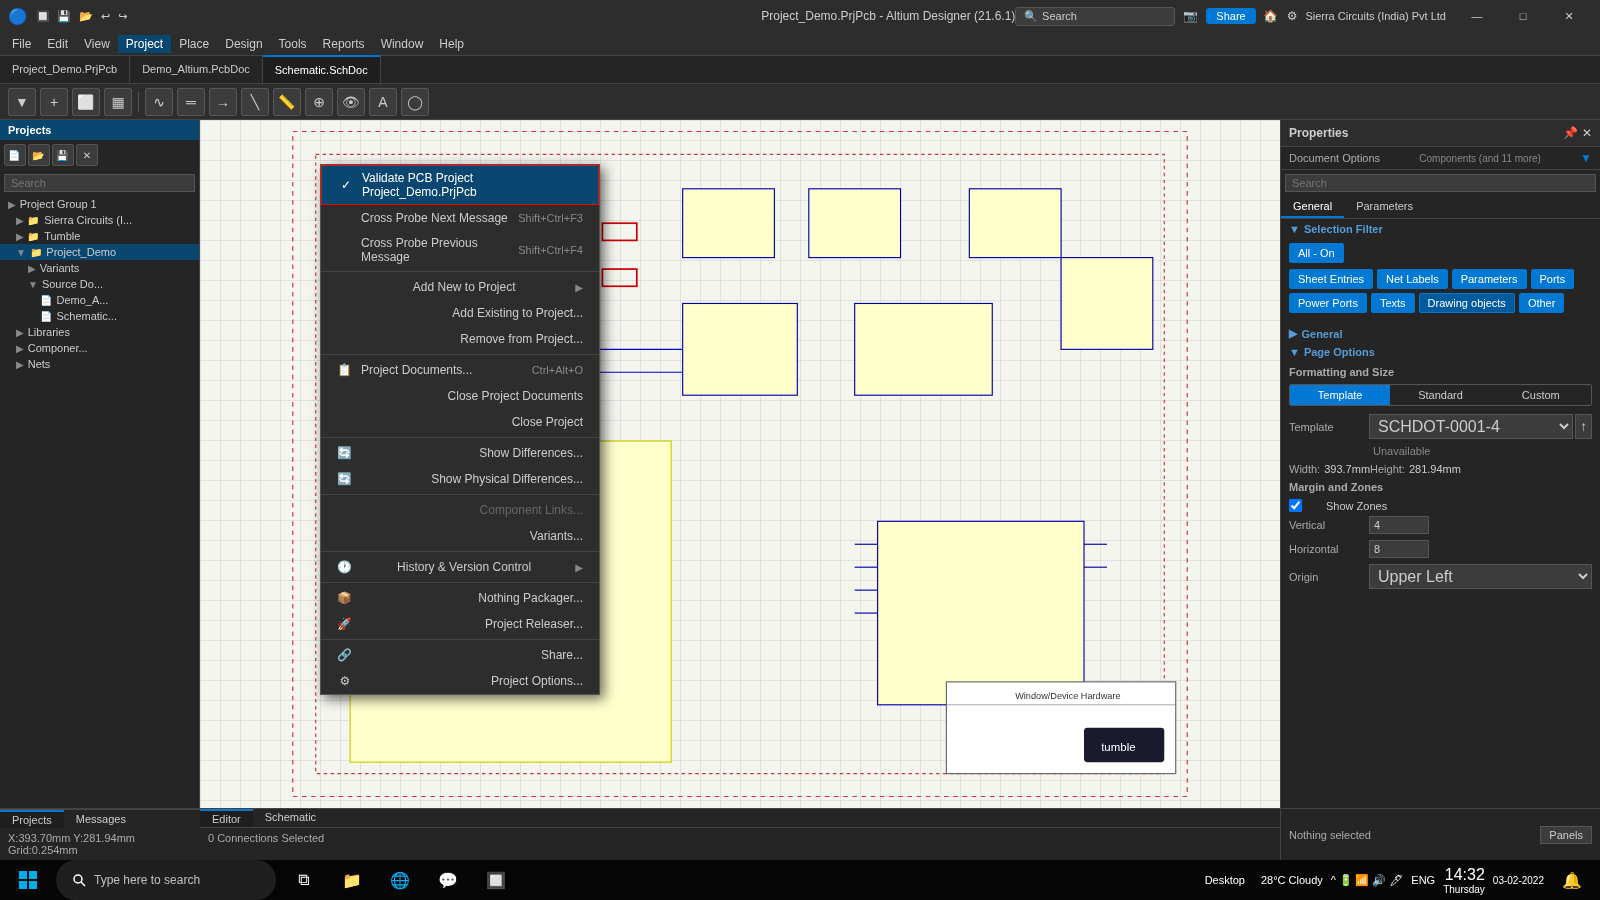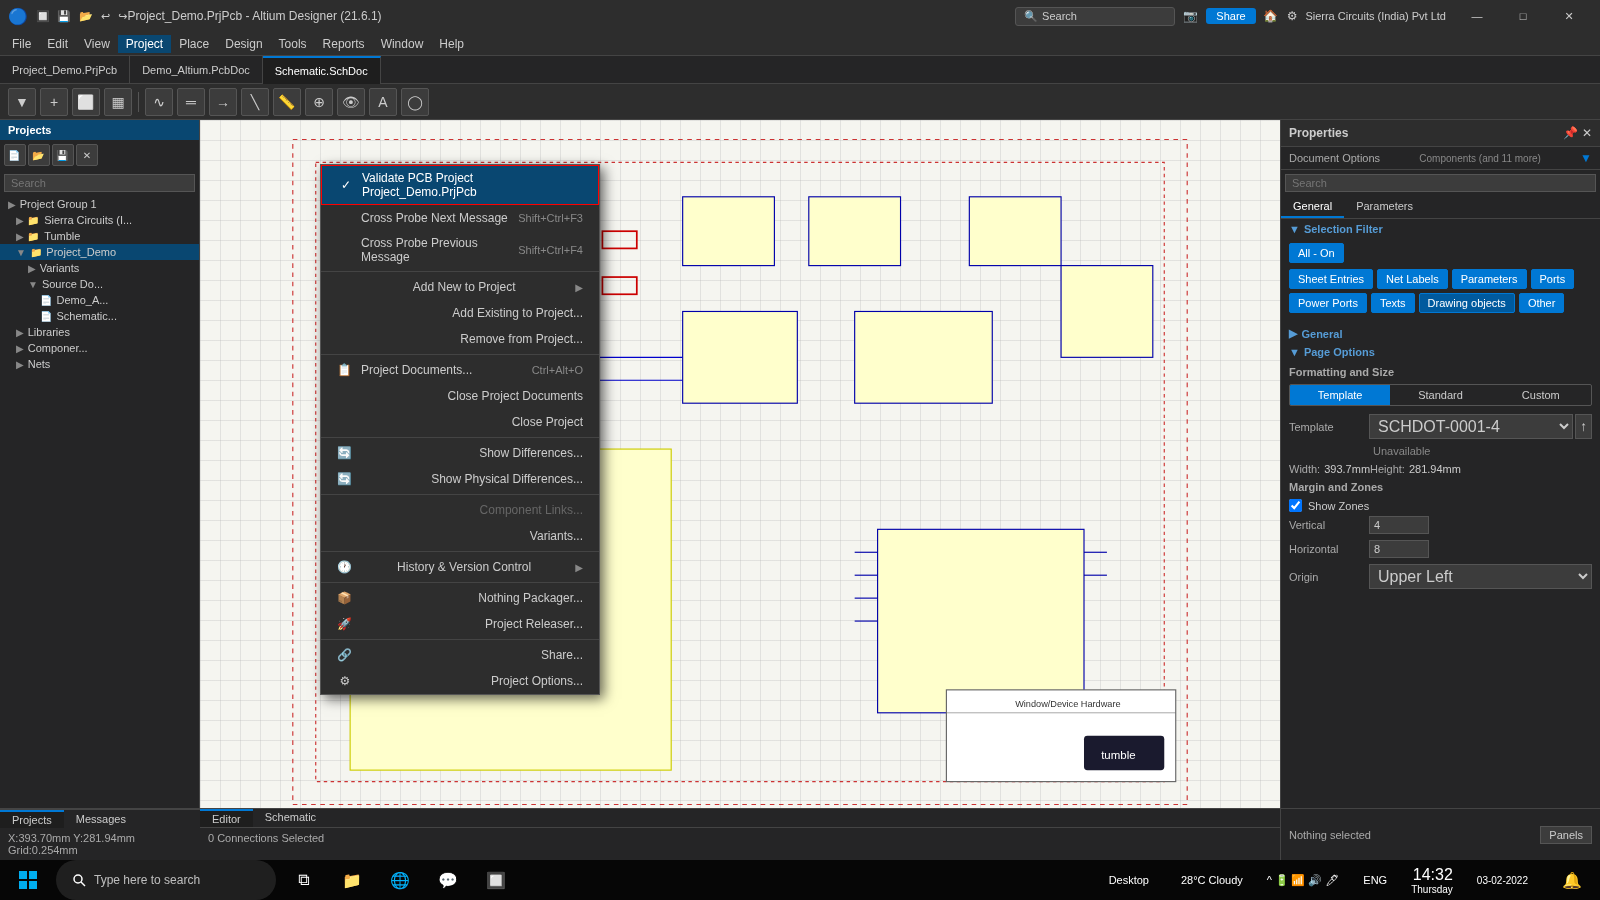--- a/index.html
+++ b/index.html
@@ -3,39 +3,39 @@
   <meta charset="utf-8">
   <style>
     * { margin: 0; padding: 0; box-sizing: border-box; }
     body { width: 1600px; height: 900px; font-family: 'Segoe UI', Arial, sans-serif; font-size: 12px; background: #1e1e1e; overflow: hidden; }
 
     
     #titlebar {
       height: 32px; background: #2d2d2d; display: flex; align-items: center;
       justify-content: space-between; padding: 0 8px; color: #ccc;
     }
-    #titlebar .title { flex: 1; text-align: left; font-size: 12px; }
+    #titlebar .title { flex: 1; text-align: right; font-size: 12px; }
     #titlebar .win-controls { display: flex; gap: 0; }
     #titlebar .win-btn { width: 46px; height: 32px; display: flex; align-items: center; justify-content: center; cursor: pointer; color: #ccc; font-size: 11px; }
     #titlebar .search-bar { background: #3c3c3c; border: 1px solid #555; border-radius: 3px; padding: 2px 8px; color: #ccc; width: 160px; font-size: 11px; display: flex; align-items: center; gap: 4px; }
     #titlebar .right-section { display: flex; align-items: center; gap: 8px; }
     #titlebar .share-btn { background: #0078d4; color: white; padding: 2px 10px; border-radius: 3px; font-size: 11px; cursor: pointer; }
     #titlebar .user-info { color: #ccc; font-size: 11px; }
 
     
     #menubar {
       height: 24px; background: #2d2d2d; display: flex; align-items: center;
       padding: 0 4px; color: #ccc; border-bottom: 1px solid #444;
     }
     #menubar .menu-item { padding: 2px 8px; cursor: pointer; font-size: 12px; }
     #menubar .menu-item:hover, #menubar .menu-item.active { background: #094771; color: white; }
 
     
     #tabsbar {
-      height: 28px; background: #252526; display: flex; align-items: center;
+      height: 28px; background: #252526; display: flex; align-items: flex-end;
       border-bottom: 1px solid #444;
     }
     .tab { height: 28px; padding: 0 12px; display: flex; align-items: center; font-size: 11px; color: #ccc; cursor: pointer; border-right: 1px solid #444; }
     .tab.active { background: #1e1e1e; color: white; border-top: 2px solid #0078d4; }
 
     
     #toolbar {
       height: 36px; background: #2d2d2d; display: flex; align-items: center;
       padding: 0 8px; gap: 4px; border-bottom: 1px solid #444;
     }
@@ -64,21 +64,21 @@
     
     #canvas-area { flex: 1; background: #404040; position: relative; overflow: hidden; }
     #schematic-view { width: 100%; height: 100%; background: #f5f5f0; position: relative; }
     .schematic-bg {
       width: 100%; height: 100%;
       background-image: 
         linear-gradient(rgba(180,180,180,0.3) 1px, transparent 1px),
         linear-gradient(90deg, rgba(180,180,180,0.3) 1px, transparent 1px);
       background-size: 20px 20px;
     }
-    .schematic-content { position: absolute; top: 8px; left: 0; width: 100%; height: 100%; }
+    .schematic-content { position: absolute; top: 0; left: 0; width: 100%; height: 100%; }
 
     
     #properties-panel {
       width: 320px; background: #252526; border-left: 1px solid #444;
       display: flex; flex-direction: column; overflow-y: auto;
     }
     #properties-header {
       padding: 6px 8px; background: #2d2d2d; display: flex; align-items: center;
       justify-content: space-between; border-bottom: 1px solid #444;
     }
@@ -103,21 +103,21 @@
     .field-label { color: #aaa; font-size: 11px; width: 80px; flex-shrink: 0; }
     .field-input { background: #3c3c3c; border: 1px solid #555; color: #ccc; font-size: 11px; padding: 2px 4px; flex: 1; }
     .field-dropdown { background: #3c3c3c; border: 1px solid #555; color: #ccc; font-size: 16px; padding: 2px 4px; flex: 1; }
 
     
     .format-tabs { display: flex; border: 1px solid #555; border-radius: 2px; overflow: hidden; margin-bottom: 8px; }
     .format-tab { flex: 1; padding: 4px; text-align: center; font-size: 11px; color: #ccc; cursor: pointer; }
     .format-tab.active { background: #0078d4; color: white; }
 
     
-    .checkbox-row { display: flex; align-items: center; gap: 6px; margin-bottom: 4px; }
+    .checkbox-row { display: flex; align-items: center; gap: 24px; margin-bottom: 4px; }
     .checkbox-row input { cursor: pointer; }
     .checkbox-label { color: #ccc; font-size: 11px; }
     #bottomtabs { height: 24px; background: #252526; display: flex; align-items: center; border-top: 1px solid #444; }
     .bottom-tab { padding: 2px 12px; color: #ccc; font-size: 11px; cursor: pointer; }
     .bottom-tab.active { background: #1e1e1e; border-top: 2px solid #0078d4; }
 
     
     #dropdown-menu {
       position: absolute;
       top: 44px; left: 120px;
@@ -146,21 +146,21 @@
     .menu-icon { width: 16px; height: 16px; display: flex; align-items: center; justify-content: center; flex-shrink: 0; }
 
     
     #taskbar {
       height: 40px; background: rgba(0,0,0,0.8); display: flex; 
       padding: 0 8px; gap: 8px; position: absolute; bottom: 0; width: 100%;
     }
     .taskbar-start { width: 40px; height: 40px; display: flex; align-items: center; justify-content: center; cursor: pointer; }
     .taskbar-search { background: rgba(255,255,255,0.1); border: none; border-radius: 20px; padding: 4px 16px; color: white; font-size: 12px; width: 220px; display: flex; align-items: center; gap: 8px; cursor: pointer; }
     .taskbar-btn { width: 40px; height: 40px; display: flex; align-items: center; justify-content: center; cursor: pointer; color: white; font-size: 16px; }
-    .taskbar-right { margin-left: auto; display: flex; align-items: center; gap: 24px; color: white; font-size: 11px; }
+    .taskbar-right { margin-left: auto; display: flex; align-items: center; gap: 8px; color: white; font-size: 11px; }
     .taskbar-time { text-align: right; }
     .taskbar-time .time { font-size: 16px; }
     .taskbar-time .date { font-size: 10px; }
 
     
     .doc-options { font-size: 11px; color: #aaa; }
 
     .unavailable-text { color: #888; font-size: 11px; margin-left: 4px; }
     .dims-row { display: flex; margin-bottom: 6px; }
     .dim-item { display: flex; gap: 4px; align-items: center; }

